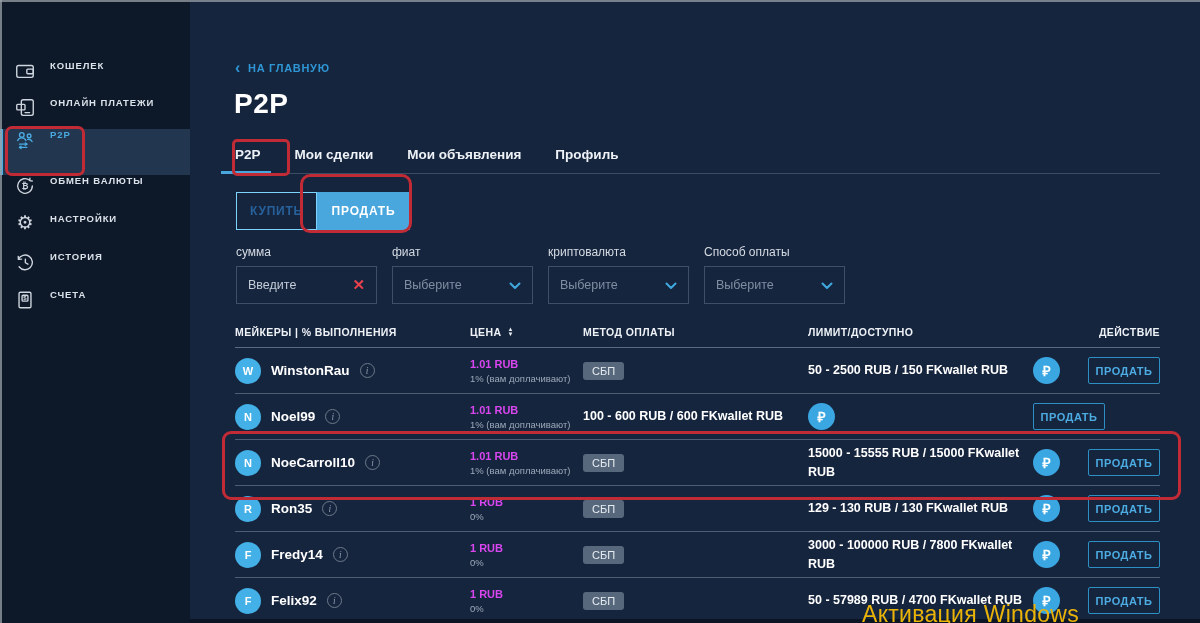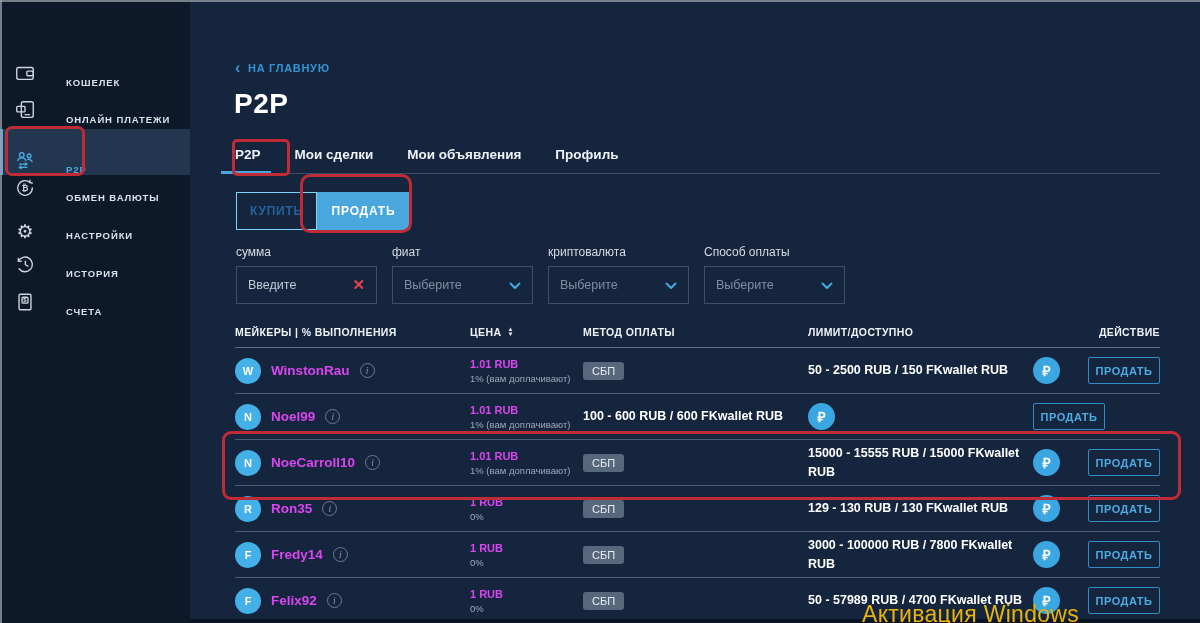--- a/index.html
+++ b/index.html
@@ -6,22 +6,22 @@
   html,body { width:1200px; height:623px; overflow:hidden; background:#16253e;
     font-family:"Liberation Sans", sans-serif; }
   .app { position:relative; width:1200px; height:623px; background:#16253e; }
 
   
   .frame-top { position:absolute; left:0; top:0; width:1200px; height:2px; background:#9aa1a8; opacity:.75; z-index:50;}
   .frame-left { position:absolute; left:0; top:0; width:2px; height:623px; background:#9aa1a8; opacity:.75; z-index:50;}
 
   
   .sidebar { position:absolute; left:0; top:0; width:190px; height:623px; background:#0d1828; }
-  .side-item { position:absolute; left:0; width:190px; height:28px; display:flex; align-items:flex-end;
-    gap:30px; padding-left:14px; color:#d6dde6; cursor:pointer; }
+  .side-item { position:absolute; left:0; width:190px; height:28px; display:flex; align-items:flex-start;
+    gap:14px; padding-left:14px; color:#d6dde6; cursor:pointer; }
   .side-item .lbl { font-size:9.5px; font-weight:700; letter-spacing:.9px; color:#dbe2ea; }
   .side-item svg { stroke:#cfd6df; fill:none; stroke-width:1.5; stroke-linecap:round; stroke-linejoin:round; flex:none;}
   .side-item.active { height:46px; background:#223650; border-left:3px solid #4aabe0; padding-left:11px; }
   .side-item.active .lbl { color:#4aabe0; }
   .side-item.active svg { stroke:#4aabe0; }
   .si-1{top:60px}.si-2{top:97px}.si-3{top:129px}.si-4{top:175px}.si-5{top:213px}.si-6{top:251px}.si-7{top:289px}
   .gear-glyph { font-size:19px; line-height:19px; color:#cfd6df; width:22px; text-align:center; }
 
   
   .main { position:absolute; left:190px; top:0; width:1010px; height:623px; }
@@ -60,21 +60,21 @@
   .grid-cols { display:grid; grid-template-columns:235px 113px 225px 225px 55px 72px; }
   .thead { padding:6px 0 9px 0; border-bottom:1px solid #5a6a7f; font-size:10.5px; font-weight:700;
     color:#eff3f8; letter-spacing:.4px; align-items:center; }
   .th-action { text-align:right; }
   .th-price { display:flex; align-items:center; gap:6px; }
   .sort { display:flex; flex-direction:column; font-size:6px; line-height:5px; color:#e8edf2; cursor:pointer; }
   .trow { align-items:center; min-height:46px; border-bottom:1px solid #4e5d72; }
   .maker-cell { display:flex; align-items:center; gap:10px; }
   .avatar { width:26px; height:26px; border-radius:50%; background:#43b0e8; color:#fff;
     display:flex; align-items:center; justify-content:center; font-size:11px; font-weight:700; flex:none; }
-  .mname { font-size:13.5px; font-weight:700; color:#d946ef; }
+  .mname { font-size:13.5px; font-weight:700; color:#ffffff; }
   .info-i { width:15px; height:15px; border-radius:50%; border:1px solid #6d7a8a; color:#8e9aa9;
     font-size:9.5px; font-style:italic; font-family:"Liberation Serif",serif;
     display:flex; align-items:center; justify-content:center; cursor:pointer; flex:none; }
   .price-main { font-size:11px; font-weight:700; color:#d946ef; }
   .price-note { font-size:9.5px; color:#9daaba; margin-top:3px; }
   .badge { display:inline-block; background:#57687c; color:#e8edf2; font-size:11px;
     padding:3px 9px; border-radius:3px; }
   .limit { font-size:12.5px; font-weight:700; color:#ffffff; line-height:1.45; padding-right:6px; }
   .rub-circle { width:27px; height:27px; border-radius:50%; background:#3aa6e2; color:#fff;
     display:flex; align-items:center; justify-content:center; font-size:14px; font-weight:700; }

